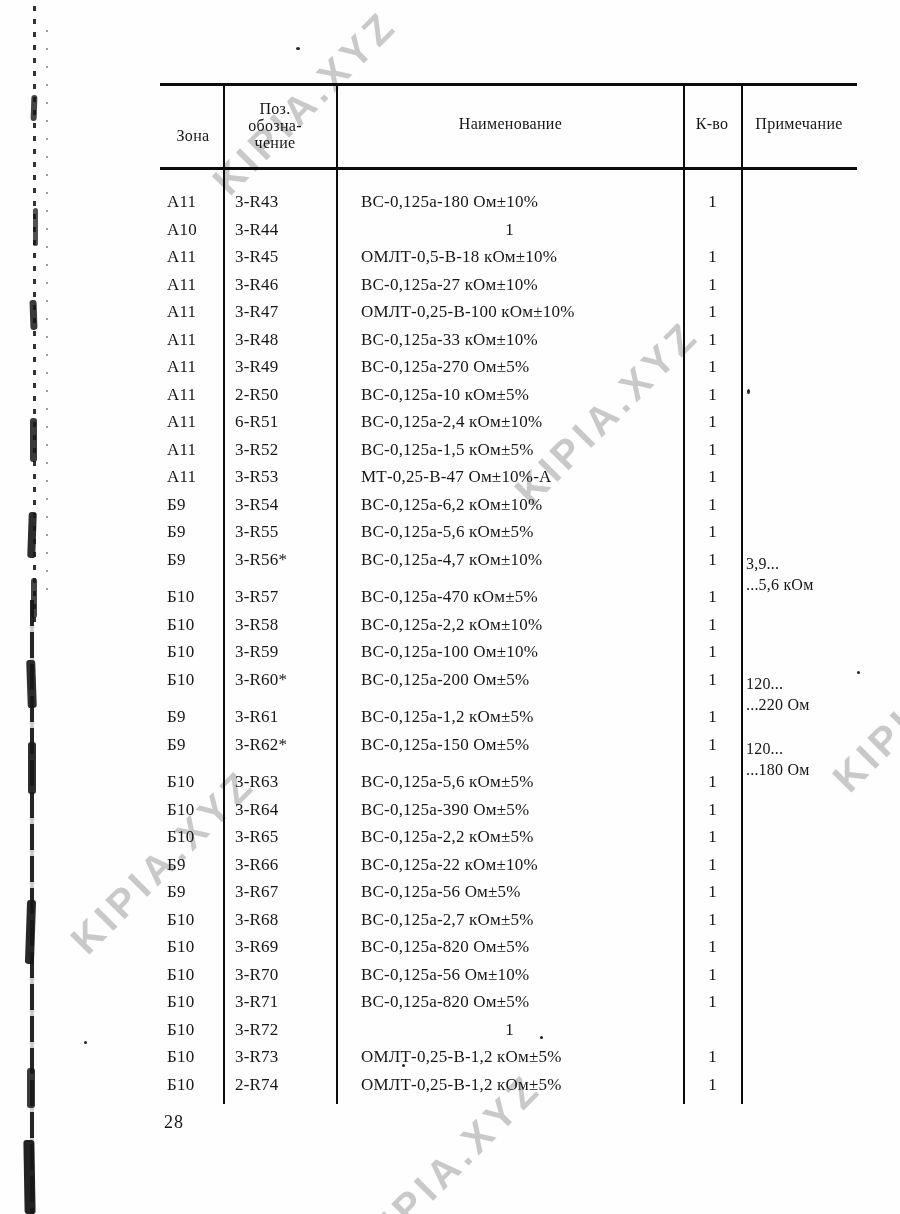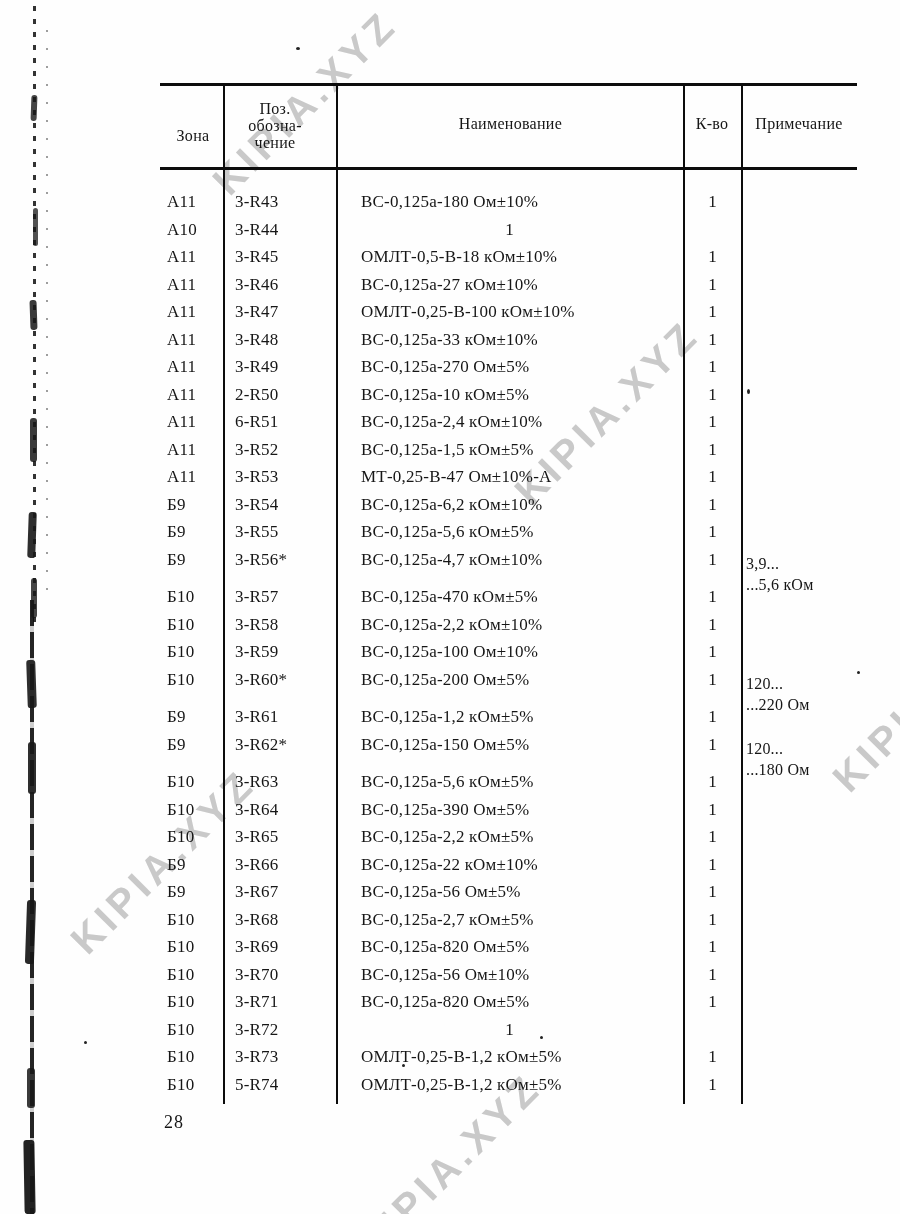--- a/index.html
+++ b/index.html
@@ -469,21 +469,21 @@
       <div class="c pos">3-R73</div>
       <div class="c name">ОМЛТ-0,25-В-1,2 кОм±5%</div>
       <div class="c qty">1</div>
       <div class="c note">
         
       </div>
     </div>
 
     <div class="trow">
       <div class="c zone">Б10</div>
-      <div class="c pos">5-R74</div>
+      <div class="c pos">2-R74</div>
       <div class="c name">ОМЛТ-0,25-В-1,2 кОм±5%</div>
       <div class="c qty">1</div>
       <div class="c note">
         
       </div>
     </div>
   </div>
 
   <div class="pagenum">28</div>
 

